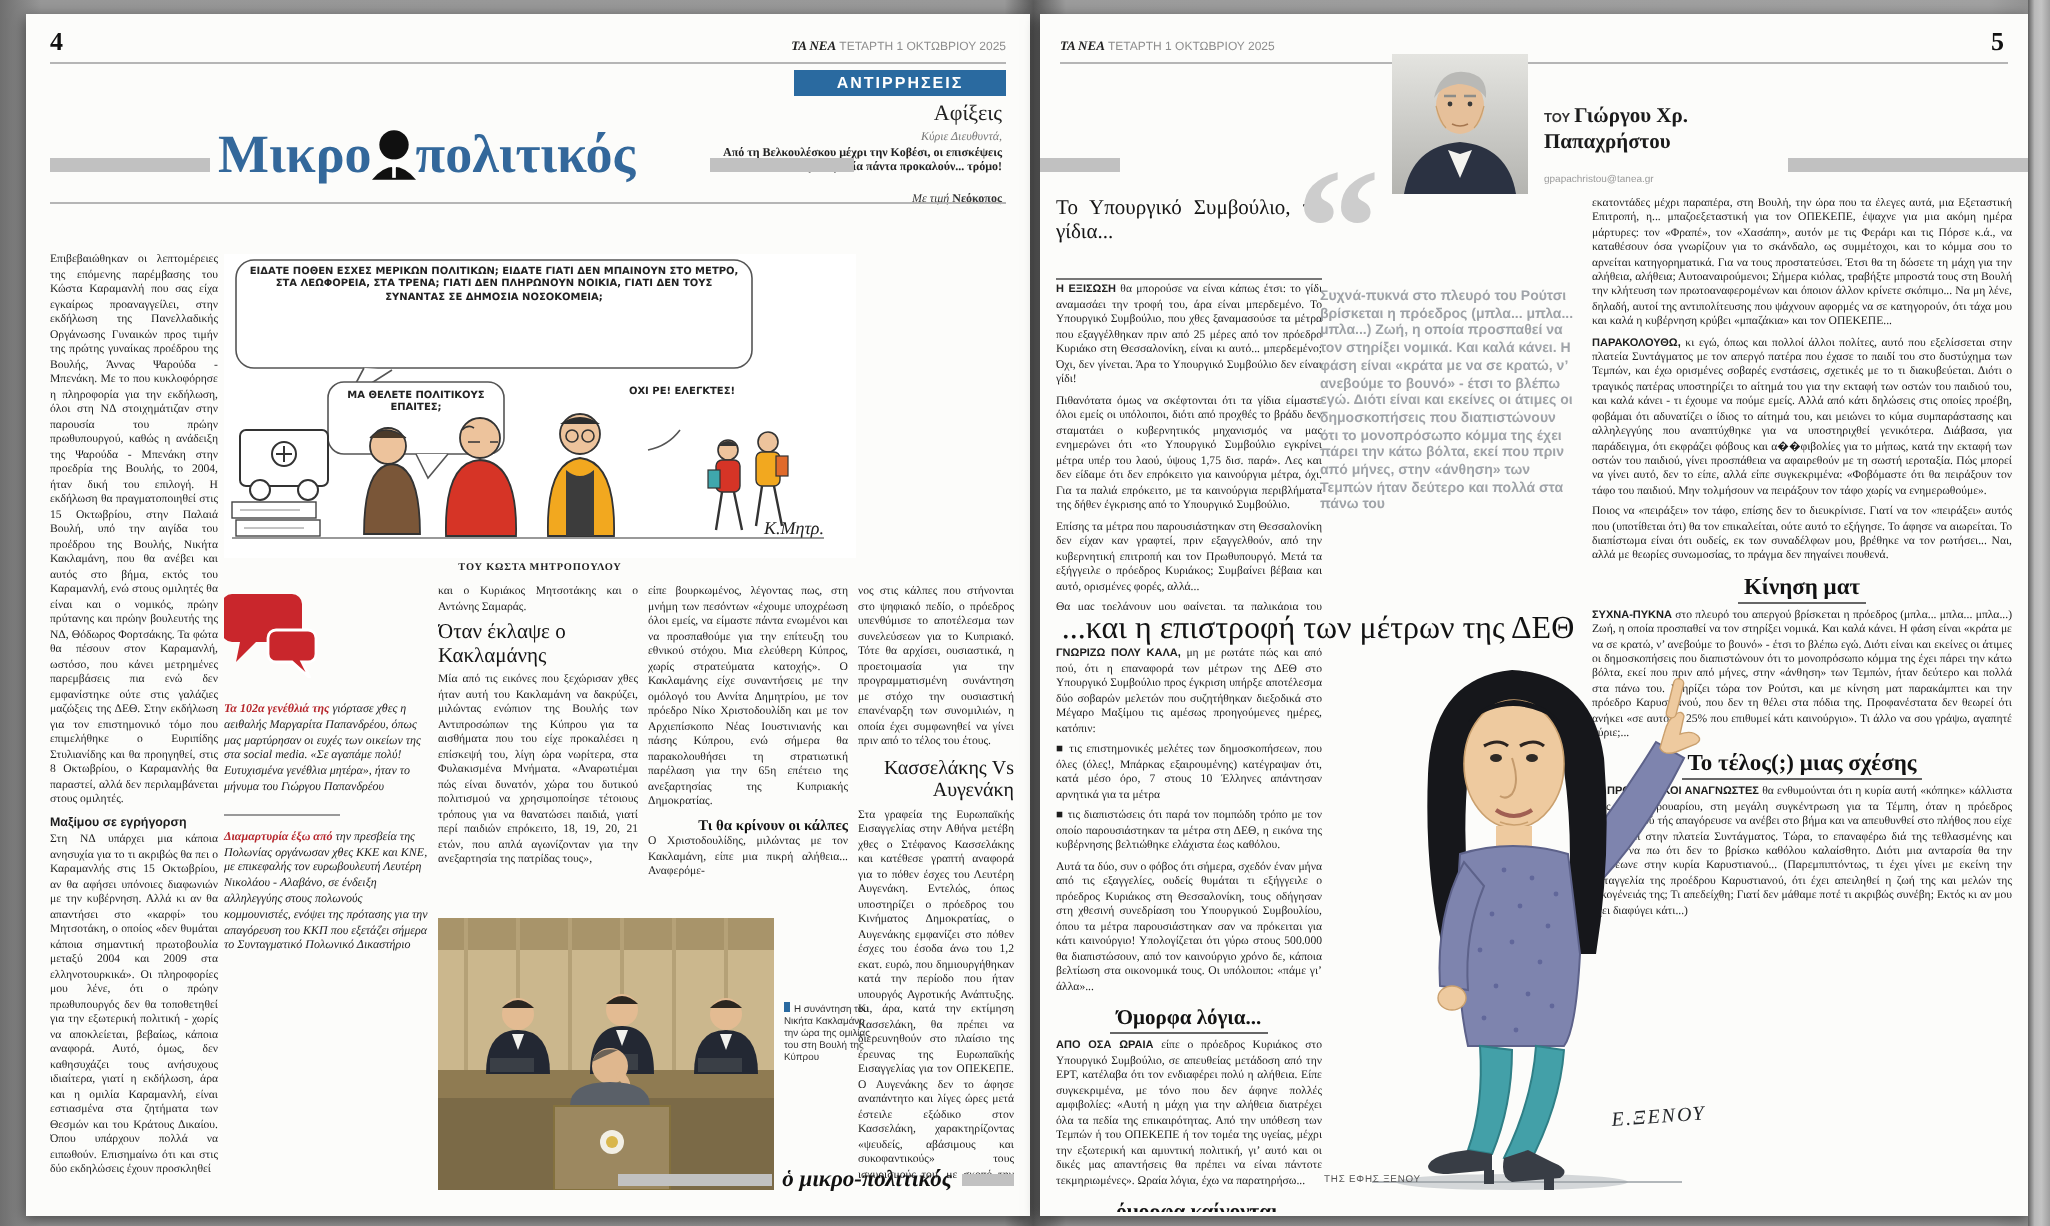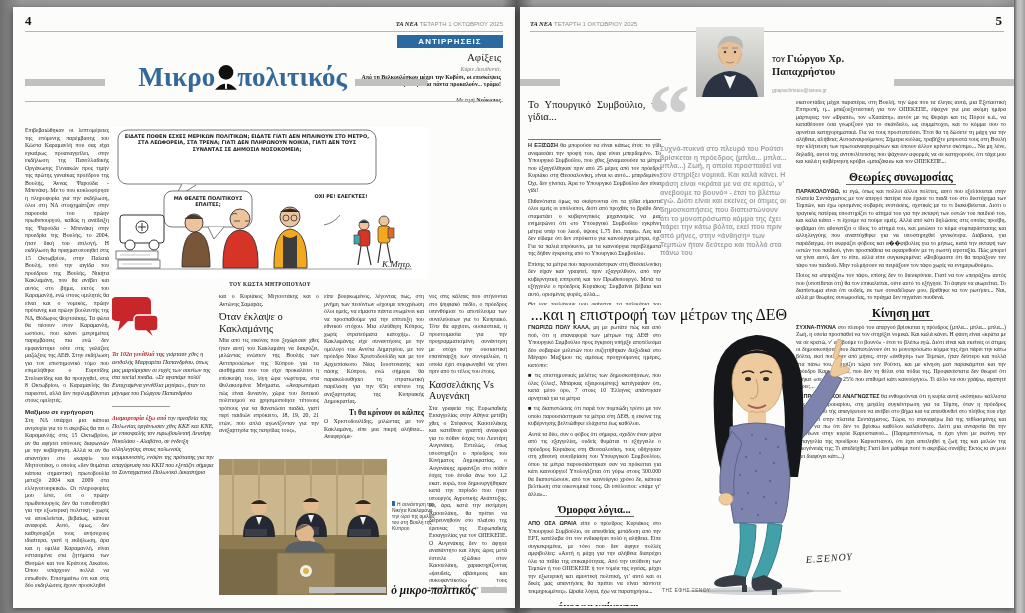--- a/index.html
+++ b/index.html
@@ -28,21 +28,21 @@
   
   .obj-box{position:absolute;right:12px;top:28px;width:106px;height:13px;background:#2a6aa0;
            color:#fff;font-family:"Liberation Sans",sans-serif;font-weight:bold;font-size:8px;
            letter-spacing:1px;text-align:center;line-height:13px;}
   .obj-title{position:absolute;right:14px;top:44px;font-size:11px;color:#222;text-align:center;}
   .obj-sal{position:absolute;right:14px;top:59px;font-size:6px;font-style:italic;color:#777;}
   .obj-body{position:absolute;right:14px;top:67px;width:140px;text-align:right;font-weight:bold;
             font-size:6px;line-height:7.2px;color:#222;}
   .obj-sign{position:absolute;right:14px;top:90px;font-size:6px;color:#333;}
   .mp-wrap{position:absolute;left:12px;top:50px;width:402px;height:42px;}
-  .mp-title{position:absolute;left:84px;top:0;width:238px;text-align:right;color:#33689b;
+  .mp-title{position:absolute;left:84px;top:0;width:238px;text-align:left;color:#33689b;
             font-weight:bold;font-size:27px;line-height:40px;white-space:nowrap;}
   .mp-title svg{vertical-align:-4px;}
   .headline4{position:absolute;left:12px;top:97px;width:480px;font-size:19px;line-height:21px;
              color:#141414;letter-spacing:-.2px;font-weight:normal;margin:0;}
   .cartoon{position:absolute;left:99px;top:120px;width:316px;height:152px;background:#5eead4;overflow:hidden;}
   .cartoon .btxt{position:absolute;font-family:"DejaVu Sans",sans-serif;font-weight:bold;
                  font-size:5px;line-height:6.3px;color:#232323;text-align:center;}
   .cartoon-credit{position:absolute;left:99px;top:274px;width:316px;text-align:center;
                   font-size:5.2px;font-weight:bold;letter-spacing:.4px;color:#222;}
   .notes{position:absolute;left:99px;top:286px;width:102px;}
@@ -232,21 +232,21 @@
         <circle cx="87" cy="112" r="6" fill="#f2efe4"></circle>
           <circle cx="87" cy="112" r="3" fill="#d9b64a"></circle>
       </svg>
     </div>
     <div class="photocap">
       <span class="sq"></span><span>Η συνάντηση του Νικήτα Κακλαμάνη την ώρα της ομιλίας του στη Βουλή της Κύπρου</span>
     </div>
 
     <div class="col" style="left:416px;top:286px;width:78px;height:296px;">
       <p>νος στις κάλπες που στήνονται στο ψηφιακό πεδίο, ο πρόεδρος υπενθύμισε το αποτέλεσμα των συνελεύσεων για το Κυπριακό. Τότε θα αρχίσει, ουσιαστικά, η προετοιμασία για την προγραμματισμένη συνάντηση με στόχο την ουσιαστική επανέναρξη των συνομιλιών, η οποία έχει συμφωνηθεί να γίνει πριν από το τέλος του έτους.</p>
-      <h3 class="h-serif" style="font-size:10px;">Κασσελάκης Vs Αυγενάκη</h3>
+      <h3 class="h-serif" style="font-size:10px;text-align:right;">Κασσελάκης Vs Αυγενάκη</h3>
       <p>Στα γραφεία της Ευρωπαϊκής Εισαγγελίας στην Αθήνα μετέβη χθες ο Στέφανος Κασσελάκης και κατέθεσε γραπτή αναφορά για το πόθεν έσχες του Λευτέρη Αυγενάκη. Εντελώς, όπως υποστηρίζει ο πρόεδρος του Κινήματος Δημοκρατίας, ο Αυγενάκης εμφανίζει στο πόθεν έσχες του έσοδα άνω του 1,2 εκατ. ευρώ, που δημιουργήθηκαν κατά την περίοδο που ήταν υπουργός Αγροτικής Ανάπτυξης. Κι, άρα, κατά την εκτίμηση Κασσελάκη, θα πρέπει να διερευνηθούν στο πλαίσιο της έρευνας της Ευρωπαϊκής Εισαγγελίας για τον ΟΠΕΚΕΠΕ. Ο Αυγενάκης δεν το άφησε αναπάντητο και λίγες ώρες μετά έστειλε εξώδικο στον Κασσελάκη, χαρακτηρίζοντας «ψευδείς, αβάσιμους και συκοφαντικούς» τους ισχυρισμούς του, με σκοπό την προσωπική σπίλωσή του. Όσο για τα ποσά που δηλώνονται στο πόθεν έσχες του τονίζει ότι «προέρχονται από νόμιμες και διαφανείς πράξεις, και συγκεκριμένα από εκποίηση περιουσιακών στοιχείων».</p>
     </div>
 
     <div class="flogo-wrap">
       <div class="fbar"></div>
       <div class="flogo">ὁ μικρο-πολιτικός</div>
       <div class="fbar" style="max-width:26px;"></div>
     </div>
   </section>
 
@@ -304,25 +304,25 @@
       <p><span class="lead">ΑΠΟ ΟΣΑ ΩΡΑΙΑ</span><span> είπε ο πρόεδρος Κυριάκος στο Υπουργικό Συμβούλιο, σε απευθείας μετάδοση από την ΕΡΤ, κατέλαβα ότι τον ενδιαφέρει πολύ η αλήθεια. Είπε συγκεκριμένα, με τόνο που δεν άφηνε πολλές αμφιβολίες: «Αυτή η μάχη για την αλήθεια διατρέχει όλα τα πεδία της επικαιρότητας. Από την υπόθεση των Τεμπών ή του ΟΠΕΚΕΠΕ ή τον τομέα της υγείας, μέχρι την εξωτερική και αμυντική πολιτική, γι’ αυτό και οι δικές μας απαντήσεις θα πρέπει να είναι πάντοτε τεκμηριωμένες». Ωραία λόγια, έχω να παρατηρήσω...</span></p>
       <h3 class="xhead" style="font-size:10.5px;"><span class="u">...όμορφα καίγονται</span></h3>
 
     </div>
 
     <div class="quote-mark">“</div>
     <div class="quote-text">Συχνά-πυκνά στο πλευρό του Ρούτσι βρίσκεται η πρόεδρος (μπλα... μπλα... μπλα...) Ζωή, η οποία προσπαθεί να τον στηρίξει νομικά. Και καλά κάνει. Η φάση είναι «κράτα με να σε κρατώ, ν’ ανεβούμε το βουνό» - έτσι το βλέπω εγώ. Διότι είναι και εκείνες οι άτιμες οι δημοσκοπήσεις που διαπιστώνουν ότι το μονοπρόσωπο κόμμα της έχει πάρει την κάτω βόλτα, εκεί που πριν από μήνες, στην «άνθηση» των Τεμπών ήταν δεύτερο και πολλά στα πάνω του</div>
 
     <div class="col" style="left:276px;top:92px;width:210px;height:508px;line-height:7.4px;">
       <p>εκατοντάδες μέχρι παραπέρα, στη Βουλή, την ώρα που τα έλεγες αυτά, μια Εξεταστική Επιτροπή, η... μπαζοεξεταστική για τον ΟΠΕΚΕΠΕ, έψαχνε για μια ακόμη ημέρα μάρτυρες: τον «Φραπέ», τον «Χασάπη», αυτόν με τις Φεράρι και τις Πόρσε κ.ά., να καταθέσουν όσα γνωρίζουν για το σκάνδαλο, ως συμμέτοχοι, και το κόμμα σου το αρνείται κατηγορηματικά. Για να τους προστατεύσει. Έτσι θα τη δώσετε τη μάχη για την αλήθεια, αλήθεια; Αυτοαναιρούμενοι; Σήμερα κιόλας, τραβήξτε μπροστά τους στη Βουλή την κλήτευση των πρωτοαναφερομένων και όποιον άλλον κρίνετε σκόπιμο... Να μη λένε, δηλαδή, αυτοί της αντιπολίτευσης που ψάχνουν αφορμές να σε κατηγορούν, ότι τάχα μου και καλά η κυβέρνηση κρύβει «μπαζάκια» και τον ΟΠΕΚΕΠΕ...</p>
-      <h3 class="xhead"><span class="u">Θεωρίες συνωμοσίας</span></h3>
       <p><span class="lead">ΠΑΡΑΚΟΛΟΥΘΩ,</span><span> κι εγώ, όπως και πολλοί άλλοι πολίτες, αυτό που εξελίσσεται στην πλατεία Συντάγματος με τον απεργό πατέρα που έχασε το παιδί του στο δυστύχημα των Τεμπών, και έχω ορισμένες σοβαρές ενστάσεις, σχετικές με το τι διακυβεύεται. Διότι ο τραγικός πατέρας υποστηρίζει το αίτημά του για την εκταφή των οστών του παιδιού του, και καλά κάνει - τι έχουμε να πούμε εμείς. Αλλά από κάτι δηλώσεις στις οποίες προέβη, φοβάμαι ότι αδυνατίζει ο ίδιος το αίτημά του, και μειώνει το κύμα συμπαράστασης και αλληλεγγύης που αναπτύχθηκε για να υποστηριχθεί γενικότερα. Διάβασα, για παράδειγμα, ότι εκφράζει φόβους και α��φιβολίες για το μήπως, κατά την εκταφή των οστών του παιδιού, γίνει προσπάθεια να αφαιρεθούν με τη σωστή ιεροταξία. Πώς μπορεί να γίνει αυτό, δεν το είπε, αλλά είπε συγκεκριμένα: «Φοβόμαστε ότι θα πειράξουν τον τάφο του παιδιού. Μην τολμήσουν να πειράξουν τον τάφο χωρίς να ενημερωθούμε».</span></p>
       <p>Ποιος να «πειράξει» τον τάφο, επίσης δεν το διευκρίνισε. Γιατί να τον «πειράξει» αυτός που (υποτίθεται ότι) θα τον επικαλείται, ούτε αυτό το εξήγησε. Το άφησε να αιωρείται. Το διαπίστωμα είναι ότι ουδείς, εκ των συναδέλφων μου, βρέθηκε να τον ρωτήσει... Ναι, αλλά με θεωρίες συνωμοσίας, το πράγμα δεν πηγαίνει πουθενά.</p>
       <h3 class="xhead"><span class="u">Κίνηση ματ</span></h3>
       <p><span class="lead">ΣΥΧΝΑ-ΠΥΚΝΑ</span><span> στο πλευρό του απεργού βρίσκεται η πρόεδρος (μπλα... μπλα... μπλα...) Ζωή, η οποία προσπαθεί να τον στηρίξει νομικά. Και καλά κάνει. Η φάση είναι «κράτα με να σε κρατώ, ν’ ανεβούμε το βουνό» - έτσι το βλέπω εγώ. Διότι είναι και εκείνες οι άτιμες οι δημοσκοπήσεις που διαπιστώνουν ότι το μονοπρόσωπο κόμμα της έχει πάρει την κάτω βόλτα, εκεί που πριν από μήνες, στην «άνθηση» των Τεμπών, ήταν δεύτερο και πολλά στα πάνω του. Στηρίζει τώρα τον Ρούτσι, και με κίνηση ματ παρακάμπτει και την πρόεδρο Καρυστιανού, που δεν τη θέλει στα πόδια της. Προφανέστατα δεν θεωρεί ότι ανήκει «σε αυτό το 25% που επιθυμεί κάτι καινούργιο». Τι άλλο να σου γράψω, αγαπητέ κύριε;...</span></p>
+      <h3 class="xhead"><span class="u">Το τέλος(;) μιας σχέσης</span></h3>
       <p><span class="lead">ΟΙ ΠΡΟΣΕΚΤΙΚΟΙ ΑΝΑΓΝΩΣΤΕΣ</span><span> θα ενθυμούνται ότι η κυρία αυτή «κόπηκε» κάλλιστα στις 28 Φεβρουαρίου, στη μεγάλη συγκέντρωση για τα Τέμπη, όταν η πρόεδρος Καρυστιανού τής απαγόρευσε να ανέβει στο βήμα και να απευθυνθεί στο πλήθος που είχε συρρεύσει στην πλατεία Συντάγματος. Τώρα, το επαναφέρω διά της τεθλασμένης και πρέπει να πω ότι δεν το βρίσκω καθόλου καλαίσθητο. Διότι μια ανταρσία θα την αποθέωνε στην κυρία Καρυστιανού... (Παρεμπιπτόντως, τι έχει γίνει με εκείνη την καταγγελία της προέδρου Καρυστιανού, ότι έχει απειληθεί η ζωή της και μελών της οικογένειάς της; Τι απεδείχθη; Γιατί δεν μάθαμε ποτέ τι ακριβώς συνέβη; Εκτός κι αν μου έχει διαφύγει κάτι...)</span></p>
     </div>
 
     <div class="caric">
       <svg width="214" height="276" viewBox="0 0 214 276">
         <ellipse cx="100" cy="264" rx="58" ry="4" fill="#d4d7d9"></ellipse>
         <line x1="30" y1="264" x2="185" y2="264" stroke="#9aa0a4" stroke-width="0.8"></line>
 
         <path d="M126,108 Q150,80 172,44 L186,52 Q166,92 140,118 Z" fill="#7e84ae" stroke="#5d628a" stroke-width="1"></path>
         <path d="M176,40 q2,-8 6,-10 q3,-2 4,1 l-2,9 q6,-2 9,1 q2,2 -1,4 l-10,4 q-6,2 -8,-2 Z" fill="#eeca9f" stroke="#caa06e" stroke-width="0.7"></path>

